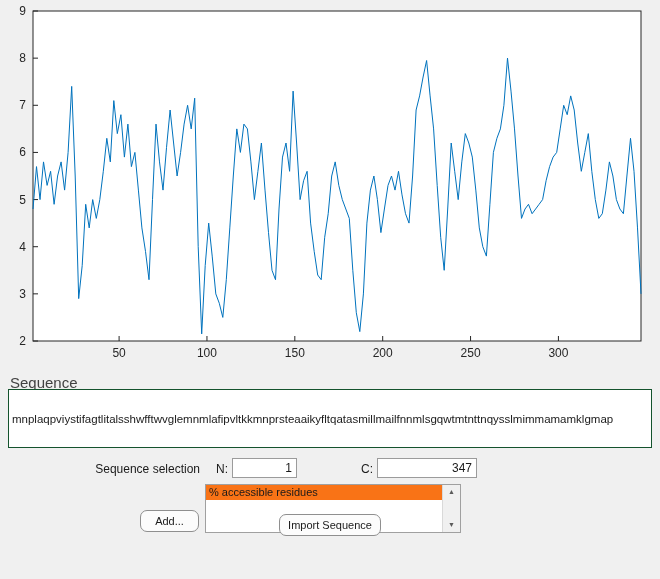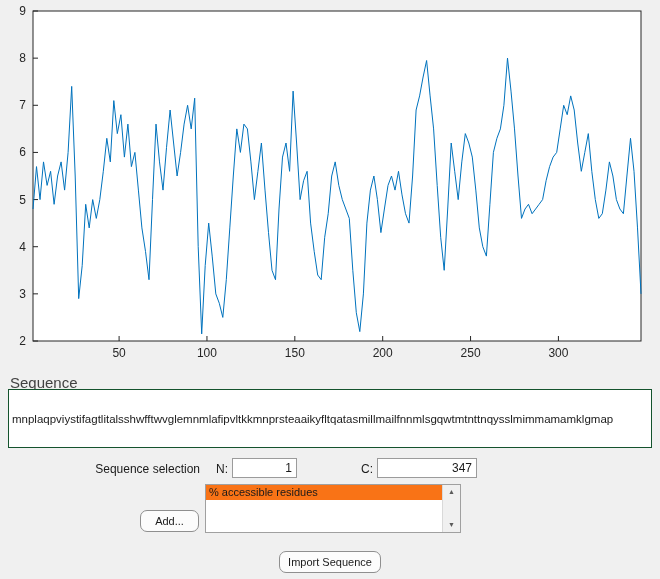--- a/index.html
+++ b/index.html
@@ -52,21 +52,21 @@
   }
   .scroll-arrow.up { top:0; }
   .scroll-arrow.down { bottom:0; }
   .btn {
     position:absolute; box-sizing:border-box; background:#fcfcfc;
     border:1px solid #8f8f8f; border-radius:7px; font-family:"Liberation Sans", sans-serif;
     font-size:11px; color:#1a1a1a; text-align:center; cursor:default;
     padding:0;
   }
   .add-btn { left:140px; top:510px; width:59px; height:22px; }
-  .import-btn { left:279px; top:551px; width:102px; height:22px; }
+  .import-btn { left:279px; top:514px; width:102px; height:22px; }
 </style>
 </head>
 <body>
 
 <div class="app">
 
   <svg id="chart" width="660" height="366">
       <rect x="33" y="11" width="608" height="330" fill="#ffffff" stroke="#262626" stroke-width="1"></rect>
       <line x1="119.10404624277457" y1="341" x2="119.10404624277457" y2="336" stroke="#262626" stroke-width="1"></line>
       <text x="119.10404624277457" y="357" text-anchor="middle" class="tick">50</text>

